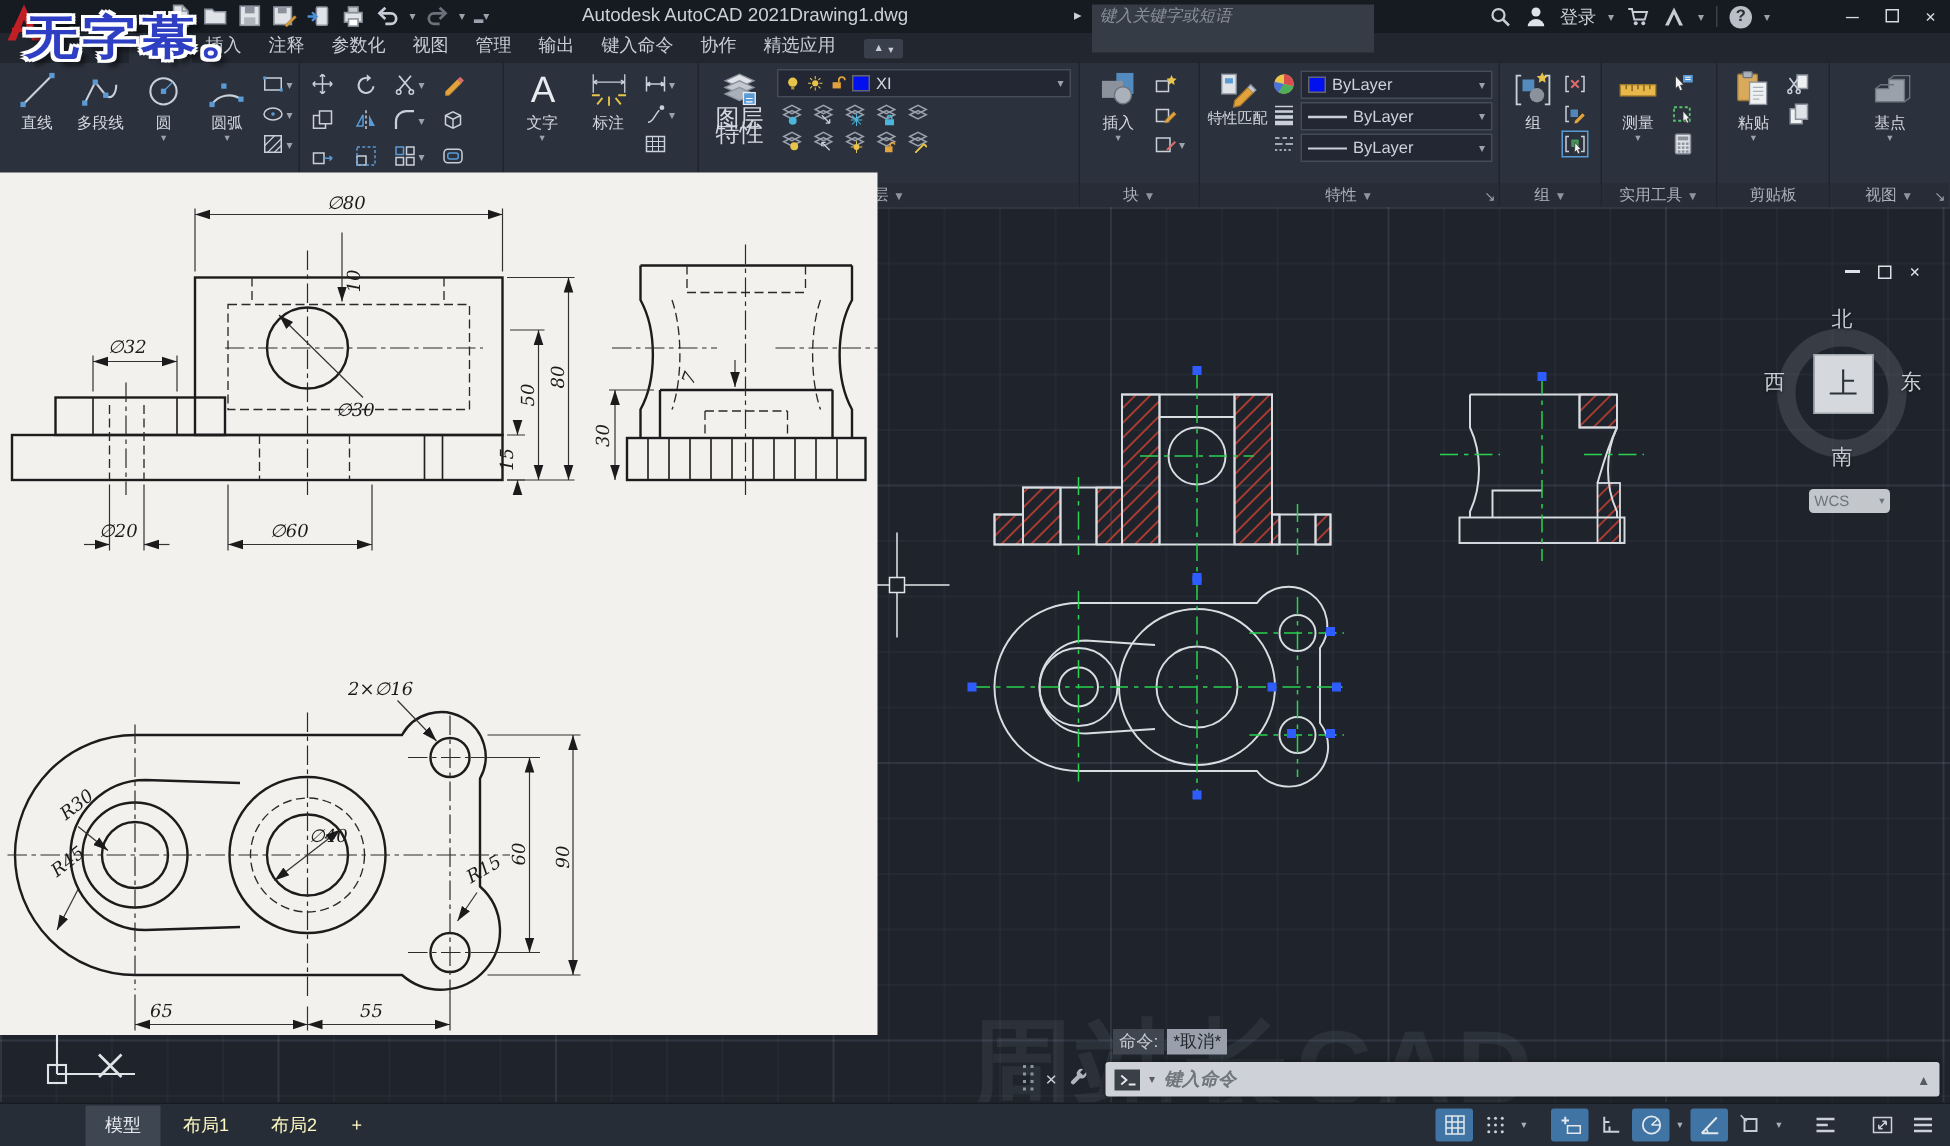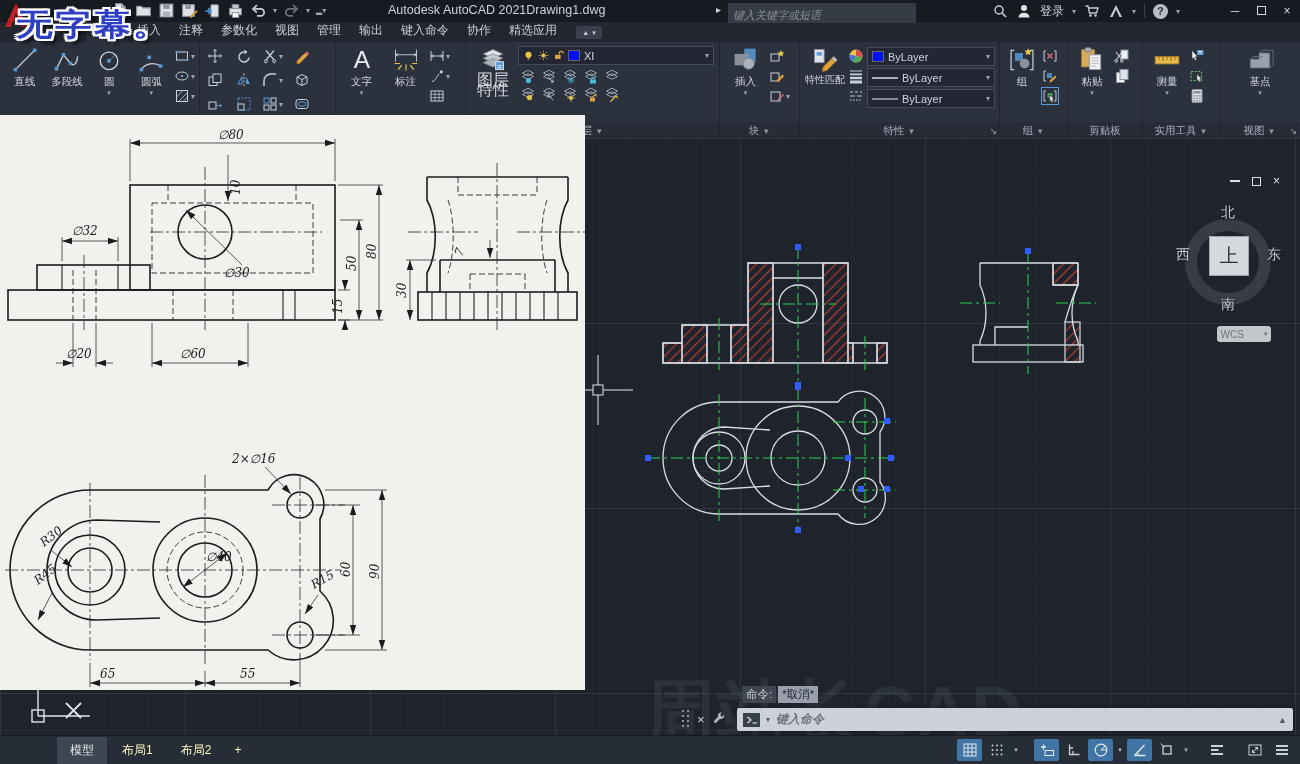--- a/index.html
+++ b/index.html
@@ -8,21 +8,21 @@
 
   
   .titlebar{position:absolute;left:0;top:0;width:1300px;height:22px;background:#161a21;display:flex;align-items:center;z-index:10;}
   .alogo{position:absolute;left:3px;top:1px;width:26px;height:28px;}
   .qat{position:absolute;left:112px;top:2px;display:flex;align-items:center;gap:6px;}
   .qicon{width:17px;height:17px;display:block;}
   .dd8{font-size:8px;color:#9aa2ad;}
   .tb-title{position:absolute;left:388px;top:3px;font-size:12.5px;color:#ccd1d8;white-space:nowrap;}
   .tb-title .doc{}
   .tb-arrow{position:absolute;left:716px;top:4px;color:#cfd4da;font-size:10px;}
-  .searchbox{position:absolute;left:728px;top:3px;width:188px;height:20px;background:#363c45;display:flex;align-items:flex-end;padding:0 5px;}
+  .searchbox{position:absolute;left:728px;top:3px;width:188px;height:32px;background:#363c45;display:flex;align-items:flex-start;padding:0 5px;}
   .searchbox .ph{font-style:italic;font-size:11px;color:#8a9099;}
   .tb-right{position:absolute;right:4px;top:1px;display:flex;align-items:center;gap:8px;height:20px;}
   .tbr-ic{width:16px;height:16px;display:block;}
   .signin{font-size:12px;color:#ccd1d8;}
   .helpq{width:15px;height:15px;border-radius:50%;background:#b9bfc7;color:#2a2f37;font-size:11px;font-weight:bold;display:flex;align-items:center;justify-content:center;}
   .vsep{width:1px;height:14px;background:#3a404a;}
   .winbtn{color:#d5dae0;font-size:12px;width:18px;text-align:center;}
   .winbox{width:9px;height:9px;border:1px solid #d5dae0;display:inline-block;}
 
   
@@ -62,21 +62,21 @@
       linear-gradient(90deg,rgba(140,165,195,0.045) 1px,transparent 1px);
     background-size:185px 185px,185px 185px,37px 37px,37px 37px;}
   .cadsvg{position:absolute;left:0;top:0;width:1300px;height:597px;z-index:2;}
   .watermark{position:absolute;left:645px;top:528px;font-size:70px;font-weight:bold;letter-spacing:3px;color:rgba(215,225,235,0.07);z-index:3;white-space:nowrap;}
   .cursors{position:absolute;left:0;top:0;width:1300px;height:597px;z-index:7;pointer-events:none;}
 
   
   .vc-ring{position:absolute;left:1185px;top:81px;width:86px;height:86px;border:12px solid rgba(205,215,230,0.14);border-radius:50%;z-index:4;}
   .vc-top{position:absolute;left:1209px;top:98px;width:40px;height:40px;background:#d5d8dc;border:1px solid #9fa6ae;color:#2d3238;font-size:19px;display:flex;align-items:center;justify-content:center;z-index:5;}
   .vc-lbl{position:absolute;color:#c6cdd6;font-size:14px;z-index:5;text-shadow:0 1px 2px rgba(0,0,0,.6);}
-  .vc-wcs{position:absolute;left:1206px;top:188px;width:54px;height:16px;background:#c3c7cc;border-radius:3px;color:#6d747d;font-size:10px;display:flex;align-items:center;justify-content:center;gap:20px;z-index:5;margin-left:11px;}
+  .vc-wcs{position:absolute;left:1206px;top:188px;width:54px;height:16px;background:#c3c7cc;border-radius:3px;color:#6d747d;font-size:10px;display:flex;align-items:center;justify-content:center;gap:20px;z-index:5;}
   .wincontrols{position:absolute;left:1230px;top:36px;display:flex;gap:12px;align-items:center;z-index:5;color:#dde2e8;font-size:12px;}
   .wc-min{width:10px;height:2px;background:#dde2e8;display:inline-block;}
   .wc-box{width:9px;height:9px;border:1.5px solid #dde2e8;display:inline-block;}
 
   
   .cmd-hist{position:absolute;left:742px;top:548px;z-index:5;font-size:11.5px;display:flex;}
   .cmd-hist .h1{background:#3f4650;color:#c8cdd4;padding:1px 4px;}
   .cmd-hist .h2{background:#99a0ab;color:#1f242b;padding:1px 4px;margin-left:2px;}
   .cmd-left{position:absolute;left:682px;top:572px;z-index:5;display:flex;align-items:center;gap:7px;}
   .gripdots{display:grid;grid-template-columns:3px 3px;grid-auto-rows:3px;gap:2px;}
@@ -873,63 +873,63 @@
               <use href="#i-gedit"></use>
             </svg>
           <svg class="mi" style="outline:1px solid #5b9bd5">
               <use href="#i-gsel"></use>
             </svg>
         </div>
       </div>
       <div class="plabel"><span>组</span><span class="pl-dd">▼</span></div>
     </div>
 
+    <div class="panel" style="width:77px">
+      <div class="pbody">
+        <div class="bigbtn" style="width:38px">
+            <svg>
+              <use href="#i-ruler"></use>
+            </svg>
+            <span class="blabel">测量</span>
+            <span class="bdd">▾</span>
+          </div>
+        <div class="minicol">
+          <svg class="mi">
+              <use href="#i-qsel"></use>
+            </svg>
+          <svg class="mi">
+              <use href="#i-qbox"></use>
+            </svg>
+          <svg class="mi">
+              <use href="#i-calc"></use>
+            </svg>
+        </div>
+      </div>
+      <div class="plabel"><span>实用工具</span><span class="pl-dd">▼</span></div>
+    </div>
+
     <div class="panel" style="width:75px">
       <div class="pbody">
         <div class="bigbtn" style="width:38px">
             <svg>
               <use href="#i-pastebig"></use>
             </svg>
             <span class="blabel">粘贴</span>
             <span class="bdd">▾</span>
           </div>
         <div class="minicol">
           <svg class="mi">
               <use href="#i-cut"></use>
             </svg>
           <svg class="mi">
               <use href="#i-copy2"></use>
             </svg>
         </div>
       </div>
       <div class="plabel"><span>剪贴板</span></div>
-    </div>
-
-    <div class="panel" style="width:77px">
-      <div class="pbody">
-        <div class="bigbtn" style="width:38px">
-            <svg>
-              <use href="#i-ruler"></use>
-            </svg>
-            <span class="blabel">测量</span>
-            <span class="bdd">▾</span>
-          </div>
-        <div class="minicol">
-          <svg class="mi">
-              <use href="#i-qsel"></use>
-            </svg>
-          <svg class="mi">
-              <use href="#i-qbox"></use>
-            </svg>
-          <svg class="mi">
-              <use href="#i-calc"></use>
-            </svg>
-        </div>
-      </div>
-      <div class="plabel"><span>实用工具</span><span class="pl-dd">▼</span></div>
     </div>
 
     <div class="panel" style="width:79px;border-right:none">
       <div class="pbody" style="justify-content:center;width:100%">
         <div class="bigbtn" style="width:44px">
             <svg>
               <use href="#i-basebig"></use>
             </svg>
             <span class="blabel">基点</span>
             <span class="bdd">▾</span>

